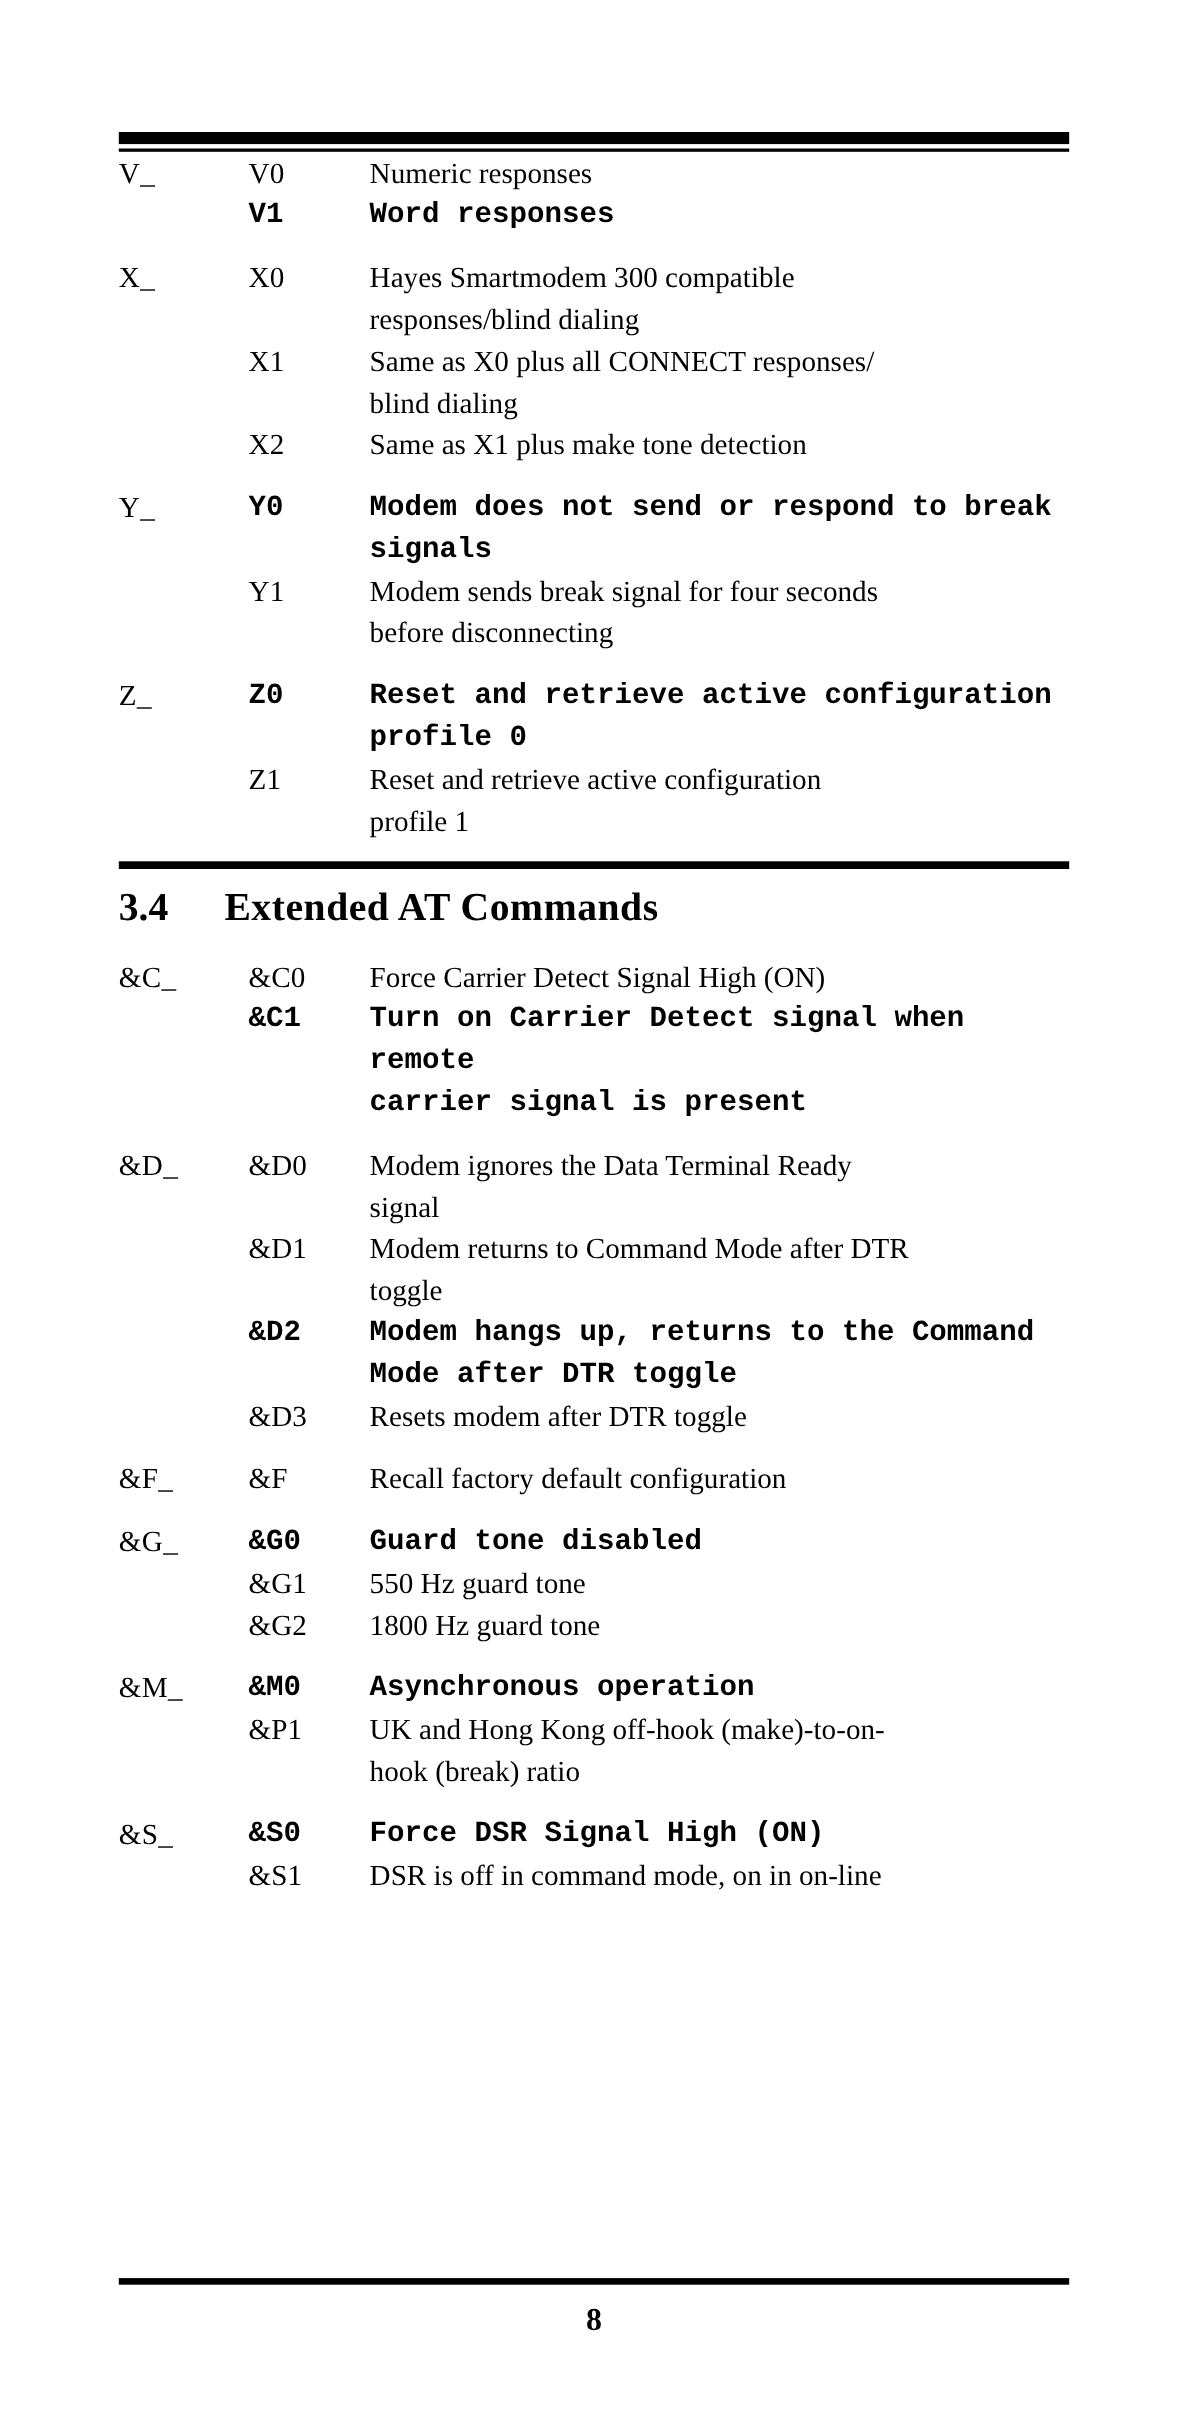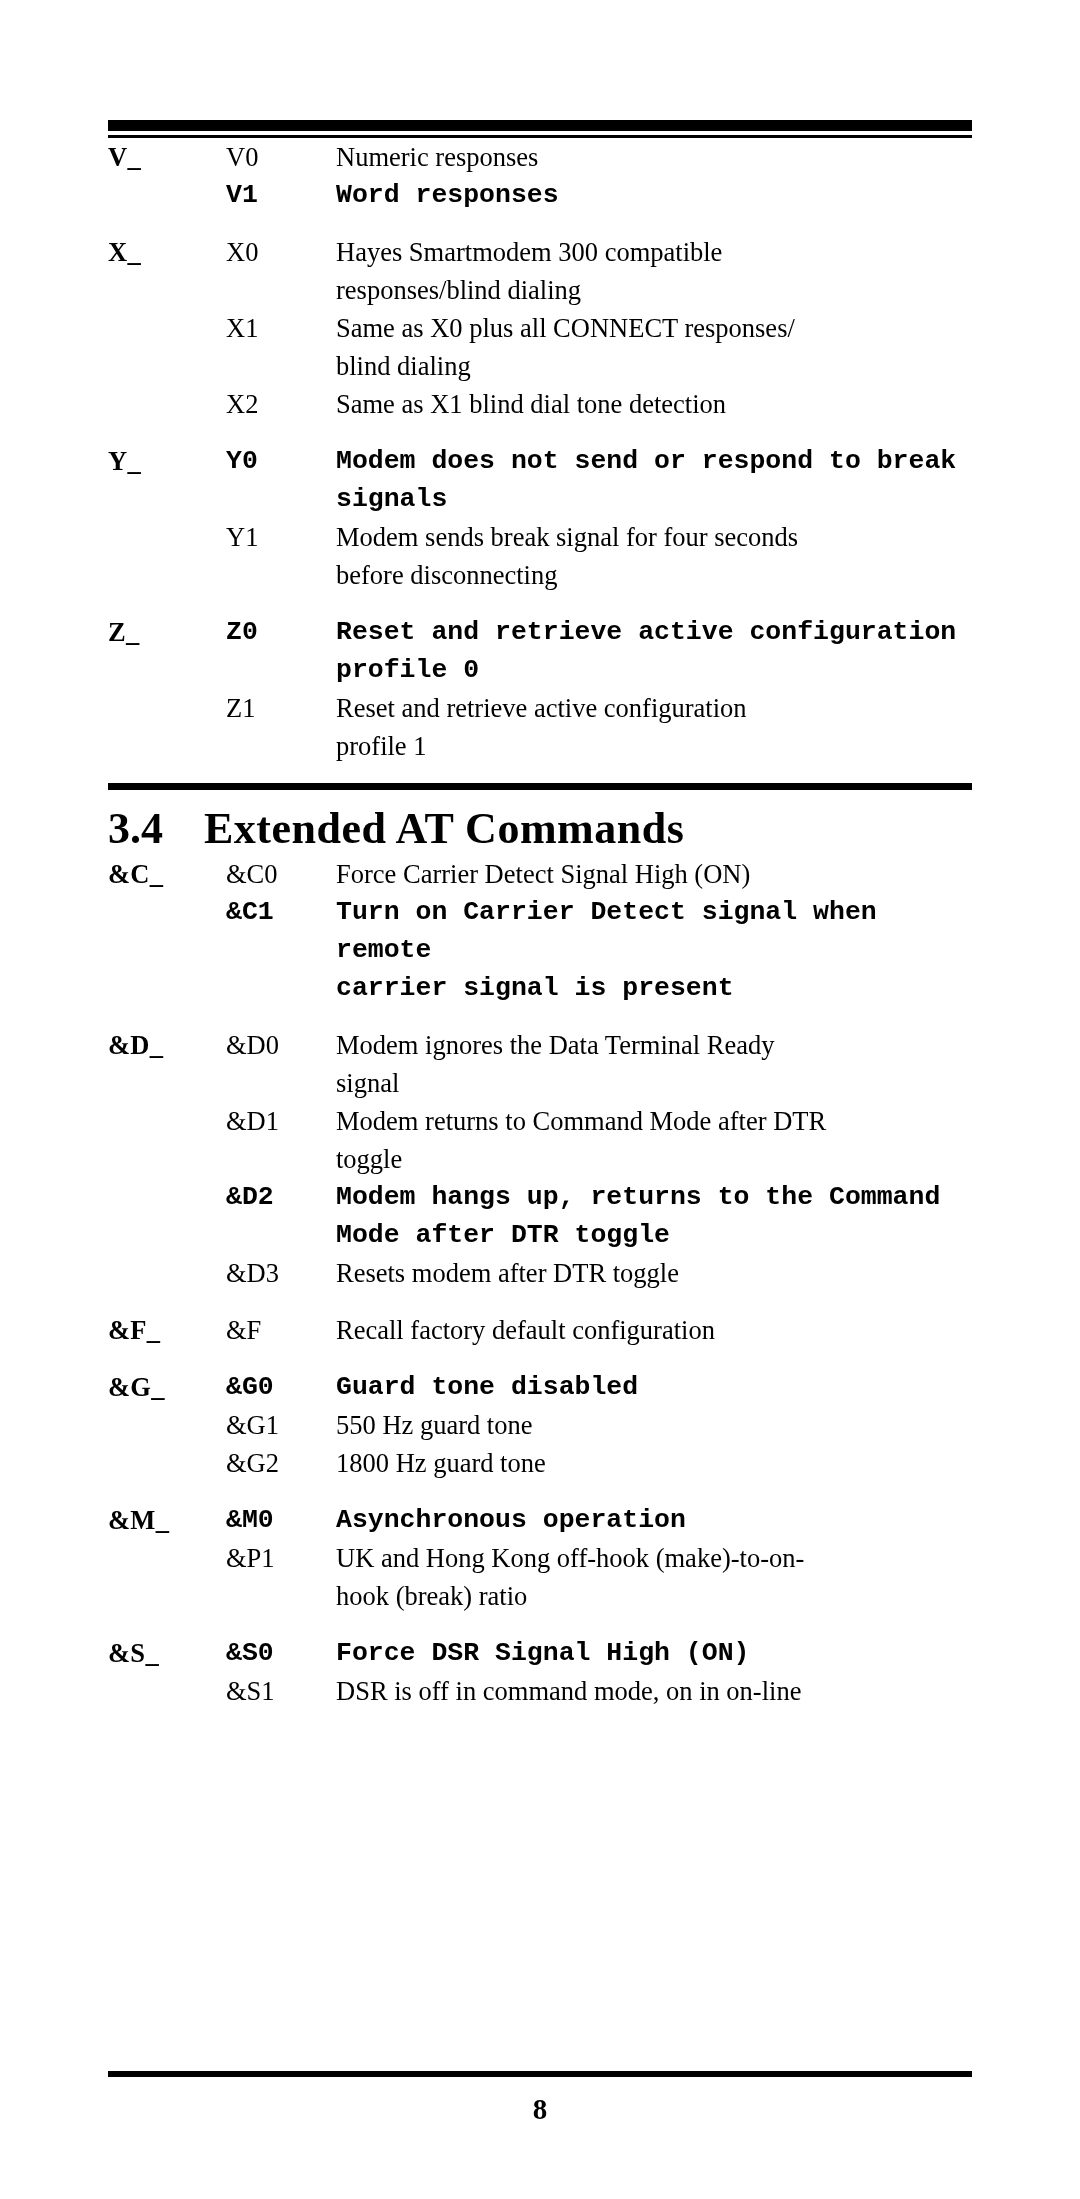--- a/index.html
+++ b/index.html
@@ -63,21 +63,21 @@
     border-collapse: collapse;
   }
   .cmd-table td {
     vertical-align: top;
     padding: 0;
     font-size: 26.5px;
     line-height: 38px;
   }
   td.col-group {
     width: 118px;
-    font-weight: bold;
+    font-weight: normal;
     white-space: nowrap;
     letter-spacing: 0.3px;
   }
   td.col-variant {
     width: 110px;
     white-space: nowrap;
   }
   td.col-desc {
     width: 636px;
     margin-left: 18px;
@@ -90,23 +90,23 @@
   tr.gap-top td {
     padding-top: 19px;
   }
   .desc-line { display: block; }
 
   
   .section-heading {
     display: flex;
     align-items: baseline;
     font-weight: bold;
-    font-size: 44px;
+    font-size: 36px;
     margin-top: 13px;
-    margin-bottom: 1px;
+    margin-bottom: 24px;
   }
   .section-heading .num {
     width: 96px;
     flex: 0 0 96px;
   }
   .section-heading .title {
     letter-spacing: 0.5px;
   }
 
   
@@ -163,21 +163,21 @@
             <td class="col-variant">X1</td>
             <td class="col-desc">
               <span class="desc-line">Same as X0 plus all CONNECT responses/</span>
               <span class="desc-line">blind dialing</span>
             </td>
           </tr>
           <tr>
             <td class="col-group"></td>
             <td class="col-variant">X2</td>
             <td class="col-desc">
-              <span class="desc-line">Same as X1 blind dial tone detection</span>
+              <span class="desc-line">Same as X1 plus make tone detection</span>
             </td>
           </tr>
           <tr class="bold gap-top">
             <td class="col-group">Y_</td>
             <td class="col-variant">Y0</td>
             <td class="col-desc">
               <span class="desc-line">Modem does not send or respond to break</span>
               <span class="desc-line">signals</span>
             </td>
           </tr>

